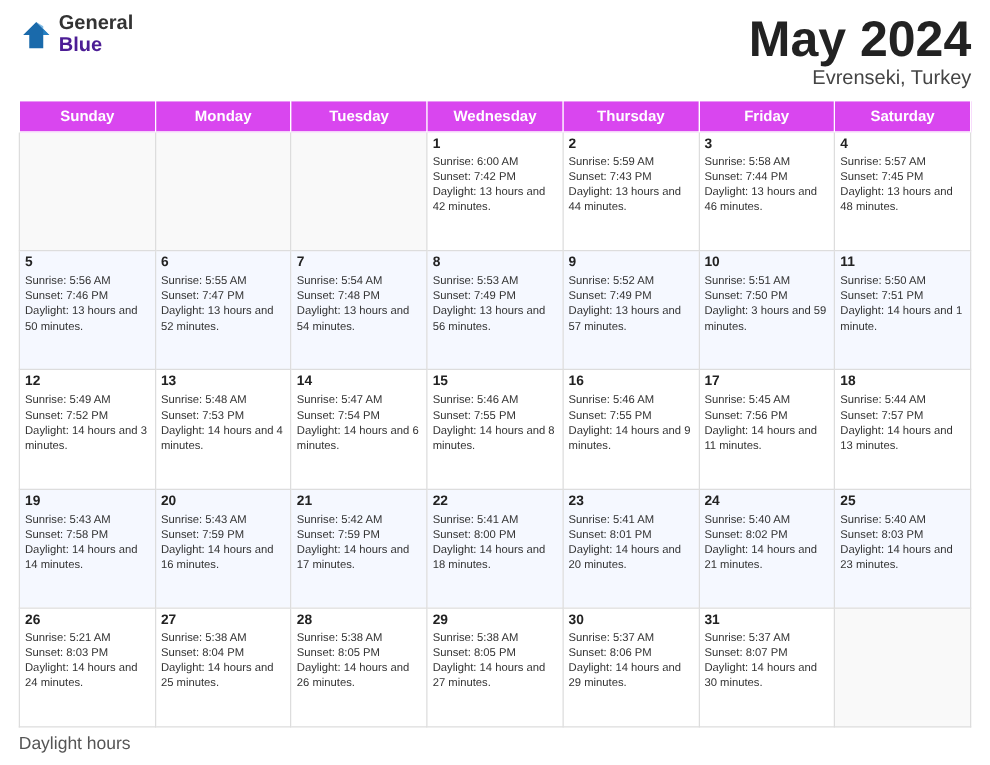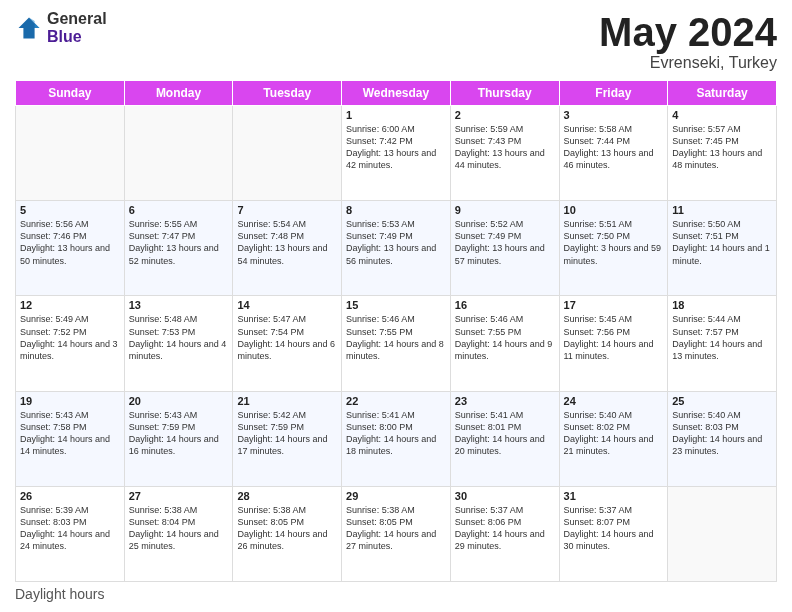--- a/index.html
+++ b/index.html
@@ -250,21 +250,21 @@
             <div class="day-info"><span>Sunrise: 5:40 AM</span><br><span>Sunset: 8:02 PM</span><br><span>Daylight: 14 hours and 21 minutes.</span></div>
           </td>
           <td>
             <span class="day-number">25</span>
             <div class="day-info"><span>Sunrise: 5:40 AM</span><br><span>Sunset: 8:03 PM</span><br><span>Daylight: 14 hours and 23 minutes.</span></div>
           </td>
         </tr>
         <tr>
           <td>
             <span class="day-number">26</span>
-            <div class="day-info"><span>Sunrise: 5:39 AM</span><br><span>Sunset: 8:03 PM</span><br><span>Daylight: 14 hours and 24 minutes.</span></div>
+            <div class="day-info"><span>Sunrise: 5:21 AM</span><br><span>Sunset: 8:03 PM</span><br><span>Daylight: 14 hours and 24 minutes.</span></div>
           </td>
           <td>
             <span class="day-number">27</span>
             <div class="day-info"><span>Sunrise: 5:38 AM</span><br><span>Sunset: 8:04 PM</span><br><span>Daylight: 14 hours and 25 minutes.</span></div>
           </td>
           <td>
             <span class="day-number">28</span>
             <div class="day-info"><span>Sunrise: 5:38 AM</span><br><span>Sunset: 8:05 PM</span><br><span>Daylight: 14 hours and 26 minutes.</span></div>
           </td>
           <td>

